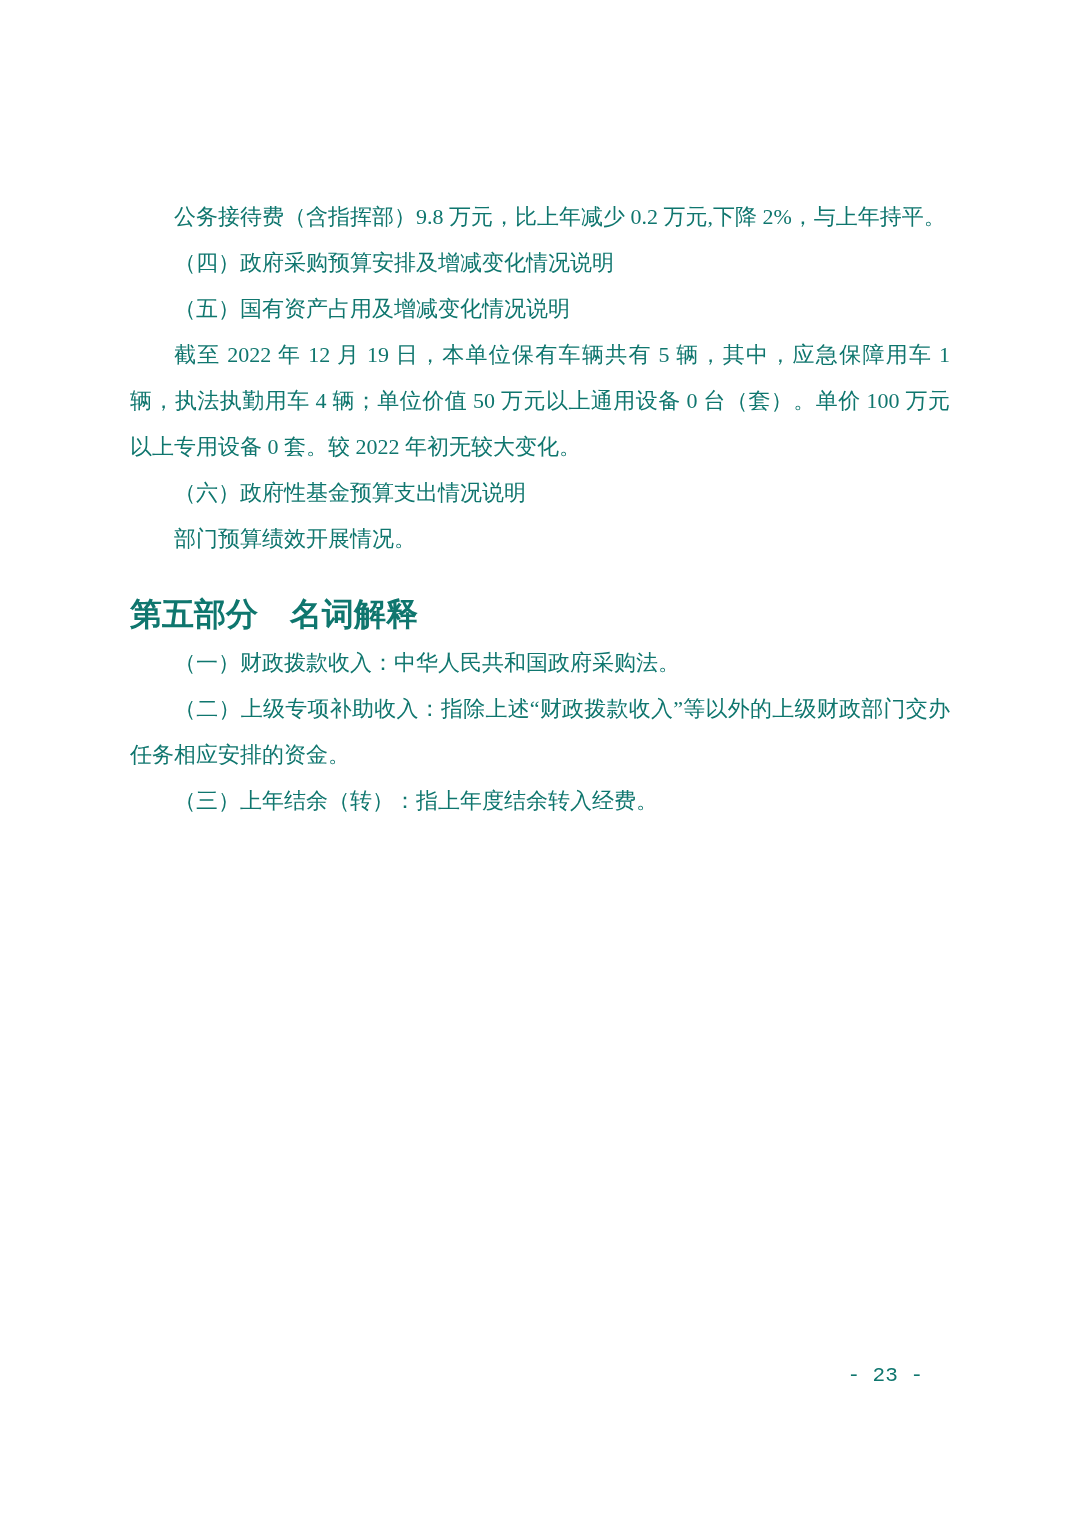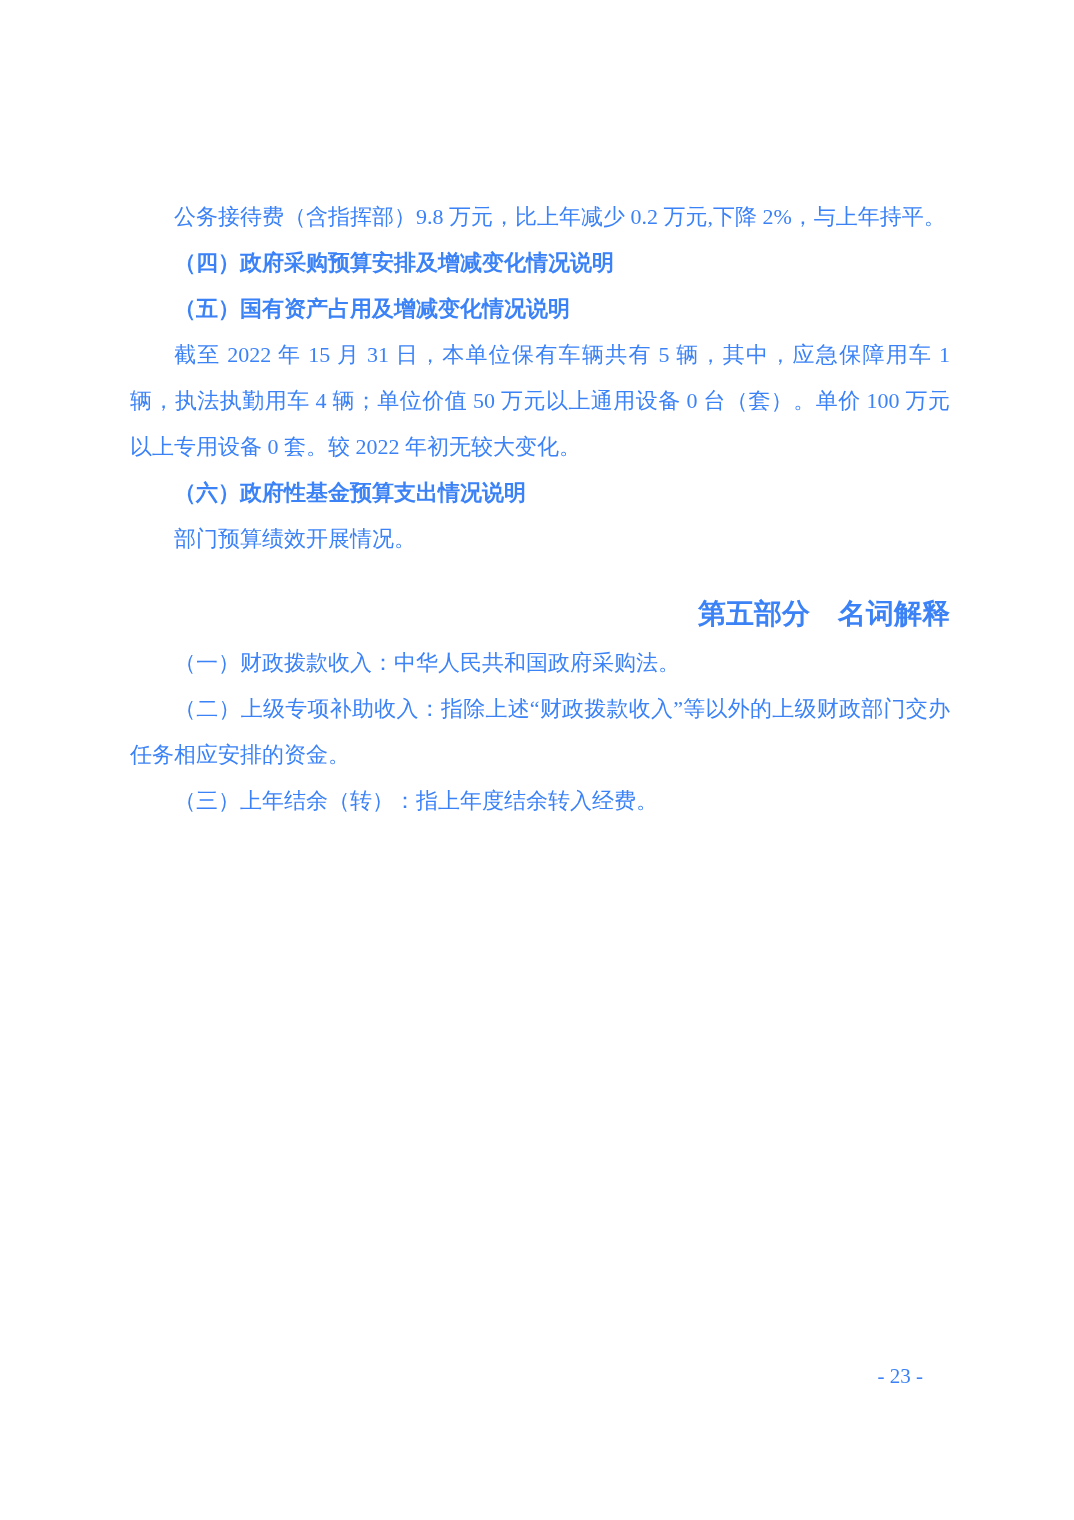--- a/index.html
+++ b/index.html
@@ -5,68 +5,68 @@
   html, body {
     margin: 0;
     padding: 0;
     background: #ffffff;
   }
   .page {
     position: relative;
     width: 1074px;
     height: 1520px;
     background: #ffffff;
-    color: #3b82f6;
+    color: #0f766e;
     font-family: "Liberation Serif", "DejaVu Serif", serif;
     overflow: hidden;
   }
   .content {
     position: absolute;
     top: 194px;
     left: 130px;
     width: 820px;
   }
   .para {
     margin: 0;
     font-size: 22px;
     line-height: 46px;
     text-align: justify;
     text-indent: 2em;
     word-break: break-all;
   }
   .heading {
-    font-weight: bold;
+    font-weight: normal;
   }
   .section-title {
     margin: 26px 0 0 0;
     font-family: "Liberation Sans", "DejaVu Sans", sans-serif;
-    font-size: 28px;
+    font-size: 32px;
     font-weight: bold;
     line-height: 52px;
-    text-align: right;
+    text-align: left;
     text-indent: 0;
   }
   .page-number {
     position: absolute;
     top: 1364px;
     right: 151px;
     font-size: 21px;
     line-height: 24px;
-    font-family: Liberation Serif, serif;
+    font-family: Liberation Mono, monospace;
   }
 </style>
 </head>
 <body>
 
 <div class="page">
   <div class="content">
     <p class="para">公务接待费（含指挥部）9.8 万元，比上年减少 0.2 万元,下降 2%，与上年持平。</p>
     <p class="para heading">（四）政府采购预算安排及增减变化情况说明</p>
     <p class="para heading">（五）国有资产占用及增减变化情况说明</p>
-    <p class="para">截至 2022 年 15 月 31 日，本单位保有车辆共有 5 辆，其中，应急保障用车 1 辆，执法执勤用车 4 辆；单位价值 50 万元以上通用设备 0 台（套）。单价 100 万元以上专用设备 0 套。较 2022 年初无较大变化。</p>
+    <p class="para">截至 2022 年 12 月 19 日，本单位保有车辆共有 5 辆，其中，应急保障用车 1 辆，执法执勤用车 4 辆；单位价值 50 万元以上通用设备 0 台（套）。单价 100 万元以上专用设备 0 套。较 2022 年初无较大变化。</p>
     <p class="para heading">（六）政府性基金预算支出情况说明</p>
     <p class="para">部门预算绩效开展情况。</p>
     <h2 class="section-title">第五部分　名词解释</h2>
     <p class="para">（一）财政拨款收入：中华人民共和国政府采购法。</p>
     <p class="para">（二）上级专项补助收入：指除上述“财政拨款收入”等以外的上级财政部门交办任务相应安排的资金。</p>
     <p class="para">（三）上年结余（转）：指上年度结余转入经费。</p>
   </div>
   <div class="page-number">- 23 -</div>
 </div>
 

